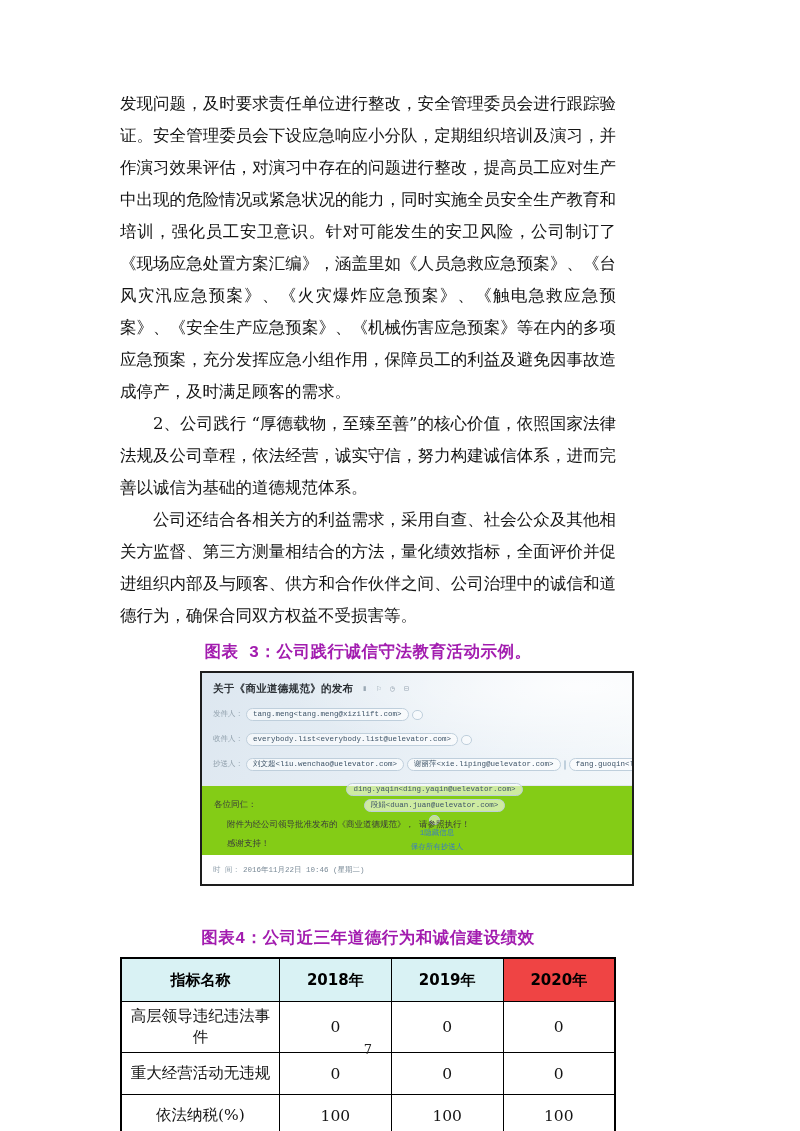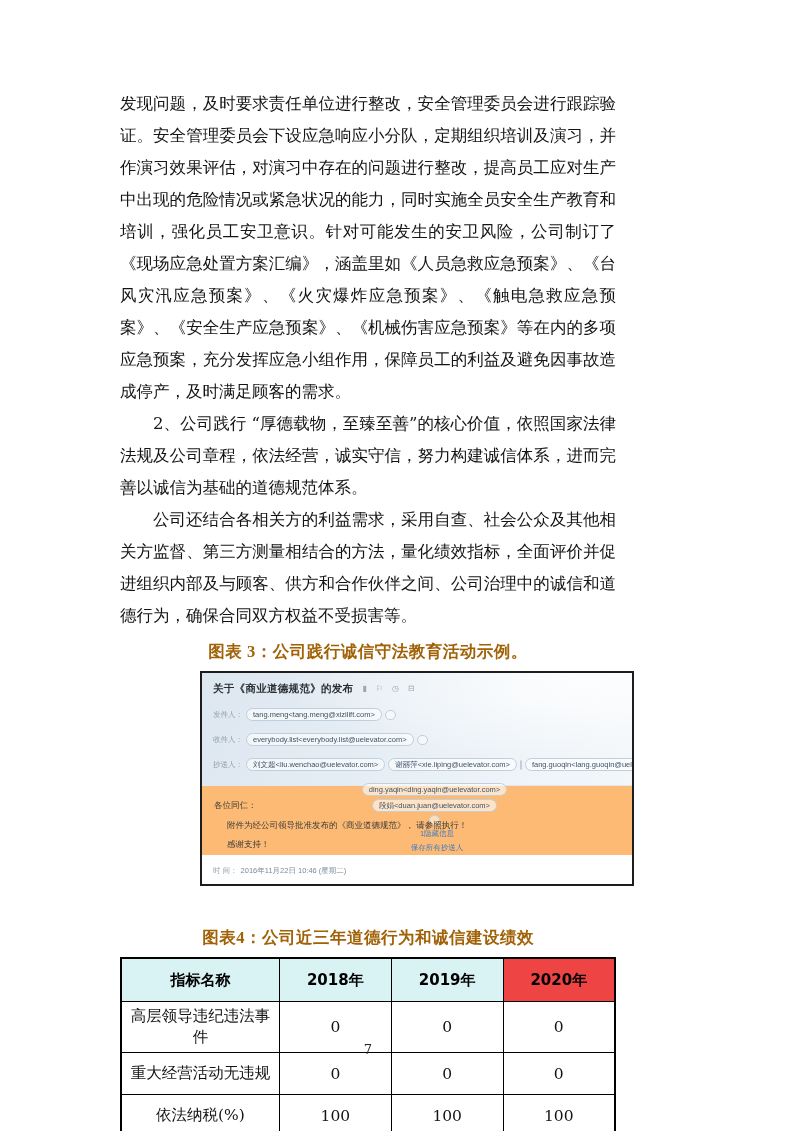--- a/index.html
+++ b/index.html
@@ -18,38 +18,38 @@
     font-size: 16.5px;
     line-height: 32px;
     text-align: justify;
     color: #141414;
   }
   p.indent { text-indent: 2em; }
 
   .caption {
     display: block;
     text-align: center;
-    font-family: Liberation Serif, serif;
+    font-family: Liberation Mono, monospace;
     font-weight: bold;
     font-size: 16.5px;
-    color: #a16207;
+    color: #a21caf;
     letter-spacing: 0.5px;
   }
   .caption-fig3 { margin-top: 9px; }
   .caption-fig4 { margin-top: 41px; }
 
   
   .email-box {
     margin: 8px 0 0 80px;
     width: 430px; height: 211px;
     border: 2px solid #1d1d1d;
     background: #ffffff;
     overflow: hidden;
     box-sizing: content-box;
-    font-family: Liberation Sans, sans-serif;
+    font-family: Liberation Mono, monospace;
   }
   .email-header {
     height: 113px;
     box-sizing: border-box;
     padding: 9px 8px 0 11px;
     background:
       radial-gradient(ellipse at 88% 12%, rgba(255,255,255,0.85), rgba(255,255,255,0) 55%),
       linear-gradient(115deg, #dde7f0 0%, #e5edf4 40%, #edf3f8 70%, #f3f7fa 100%);
     border-bottom: 1px solid #e2e8ee;
     white-space: nowrap;
@@ -84,21 +84,21 @@
   .meta-value { color: #7b8b98; }
   .pdf-icon {
     display: inline-block; width: 9px; height: 8px;
     background: #d6372c; border-radius: 1px;
     margin: 0 2px; vertical-align: -1px;
   }
   .email-body {
     padding: 10px 10px 0 12px;
     font-size: 8.5px; color: #3a3a3a;
     line-height: 19.5px;
-    background: #fdba74;
+    background: #84cc16;
   }
   .email-body .bline { white-space: nowrap; }
   .email-body .bindent { padding-left: 13px; }
 
   
   table.perf {
     margin-top: 8px;
     width: 100%;
     border-collapse: collapse;
     border: 2.5px solid #000;

